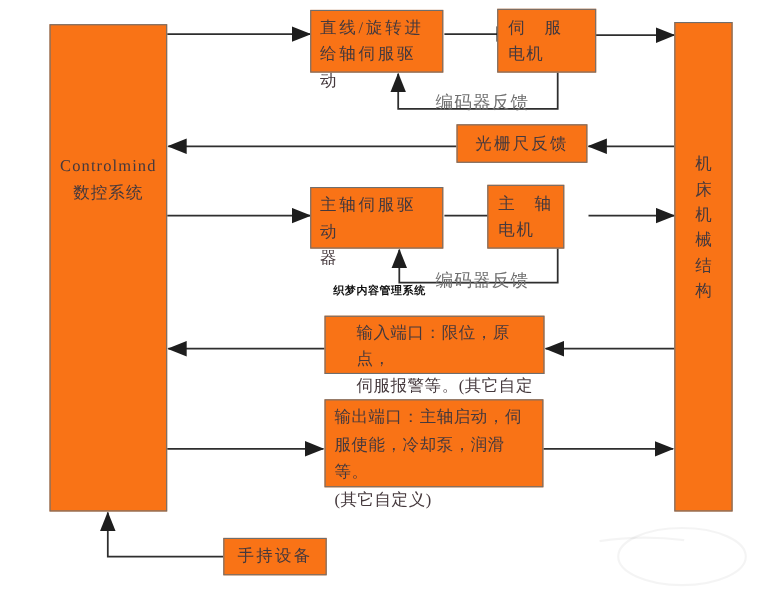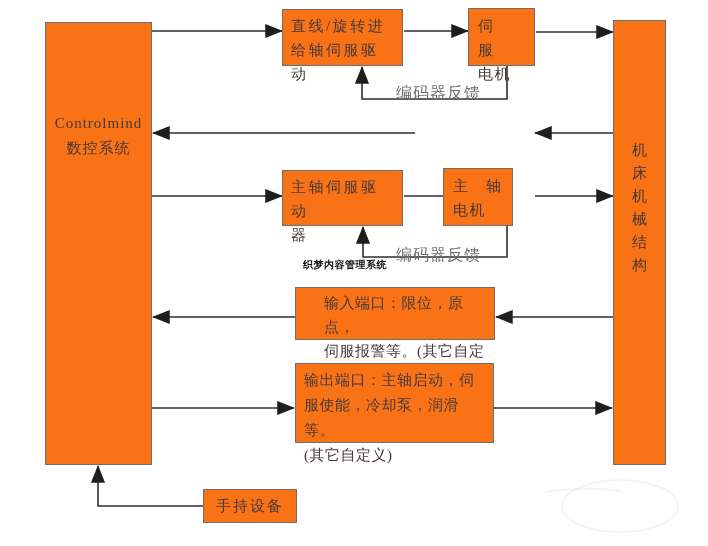--- a/index.html
+++ b/index.html
@@ -18,21 +18,21 @@
     border: 1.5px solid #6e6e6e;
     background: #f97316;
     color: #45393d;
     font-size: 15px;
     white-space: pre-line;
     line-height: 24px;
   }
   .pad { padding: 4px 8px; letter-spacing: 2.5px; }
   .motor { padding: 5px 9px; letter-spacing: 1.5px; }
   .centered { display: flex; align-items: center; justify-content: center; letter-spacing: 2px; }
-  .controlmind { text-align: center; padding-top: 88px; line-height: 25px; letter-spacing: 1px; }
+  .controlmind { text-align: center; padding-top: 116px; line-height: 25px; letter-spacing: 1px; }
   .machine { text-align: center; padding-top: 118px; line-height: 23px; letter-spacing: 0; }
   .io { padding: 3px 8px; letter-spacing: 0.5px; line-height: 24px; }
   .io3 { padding: 4px 8px; letter-spacing: 0.5px; line-height: 25px; }
   .edge-label {
     position: absolute;
     color: #6f6f6f;
     font-size: 16px;
     letter-spacing: 1px;
     white-space: nowrap;
   }
@@ -80,30 +80,31 @@
       <path d="M545,492 Q582,486 622,491"></path>
     </g>
   </svg>
 
   <div class="node controlmind" style="left:45px; top:22px; width:107px; height:443px;">Controlmind
 数控系统</div>
 
   <div class="node pad" style="left:282px; top:9px; width:121px; height:57px;">直线/旋转进
 给轴伺服驱动</div>
 
-  <div class="node motor" style="left:468px; top:8px; width:67px; height:58px;">伺　服
+  <div class="node motor" style="left:452px; top:8px; width:90px; height:58px;">伺　服
 电机</div>
 
   <div class="node machine" style="left:613px; top:20px; width:53px; height:445px;">机
 床
 机
 械
 结
 构</div>
 
+  <div class="node centered" style="left:415px; top:113px; width:119px; height:35px;">光栅尺反馈</div>
 
   <div class="node pad" style="left:282px; top:170px; width:121px; height:56px;">主轴伺服驱动
 器</div>
 
   <div class="node motor" style="left:443px; top:168px; width:70px; height:58px;">主　轴
 电机</div>
 
   <div class="node io" style="left:295px; top:287px; width:200px; height:53px;padding-left:28px;">输入端口：限位，原点，
 伺服报警等。(其它自定义)</div>
 

